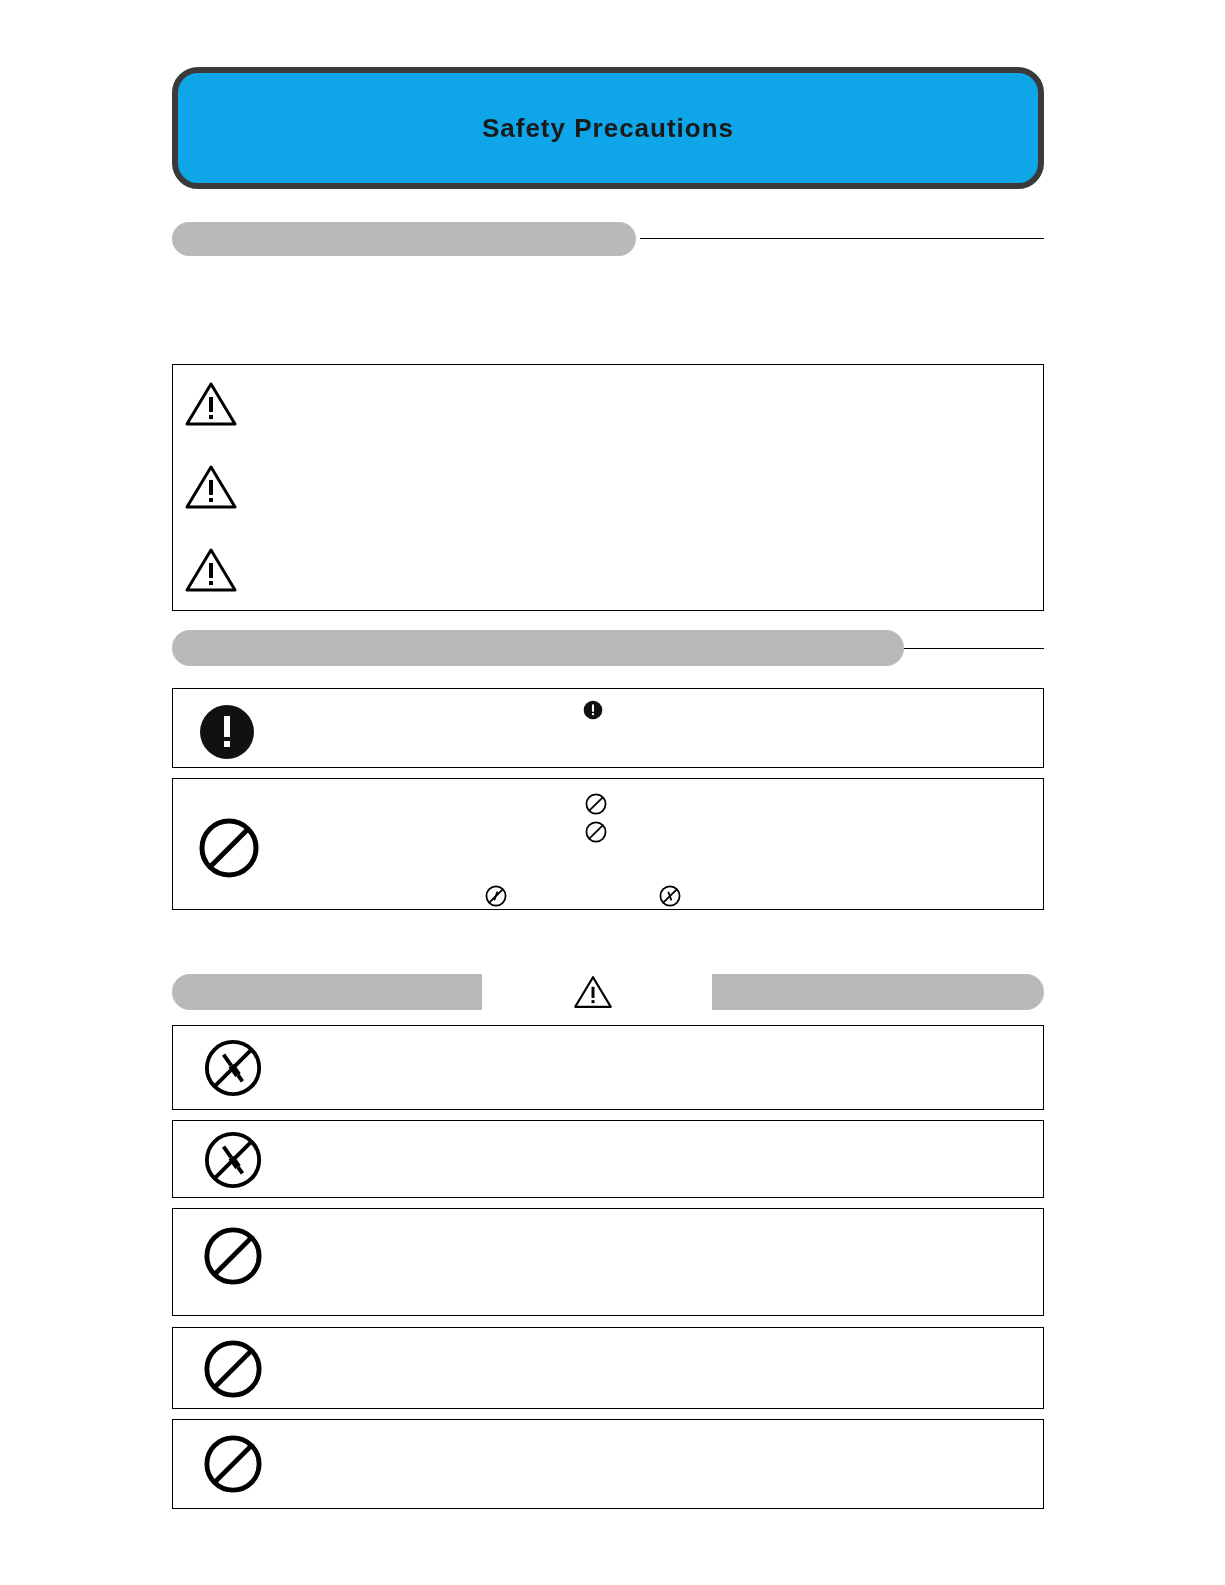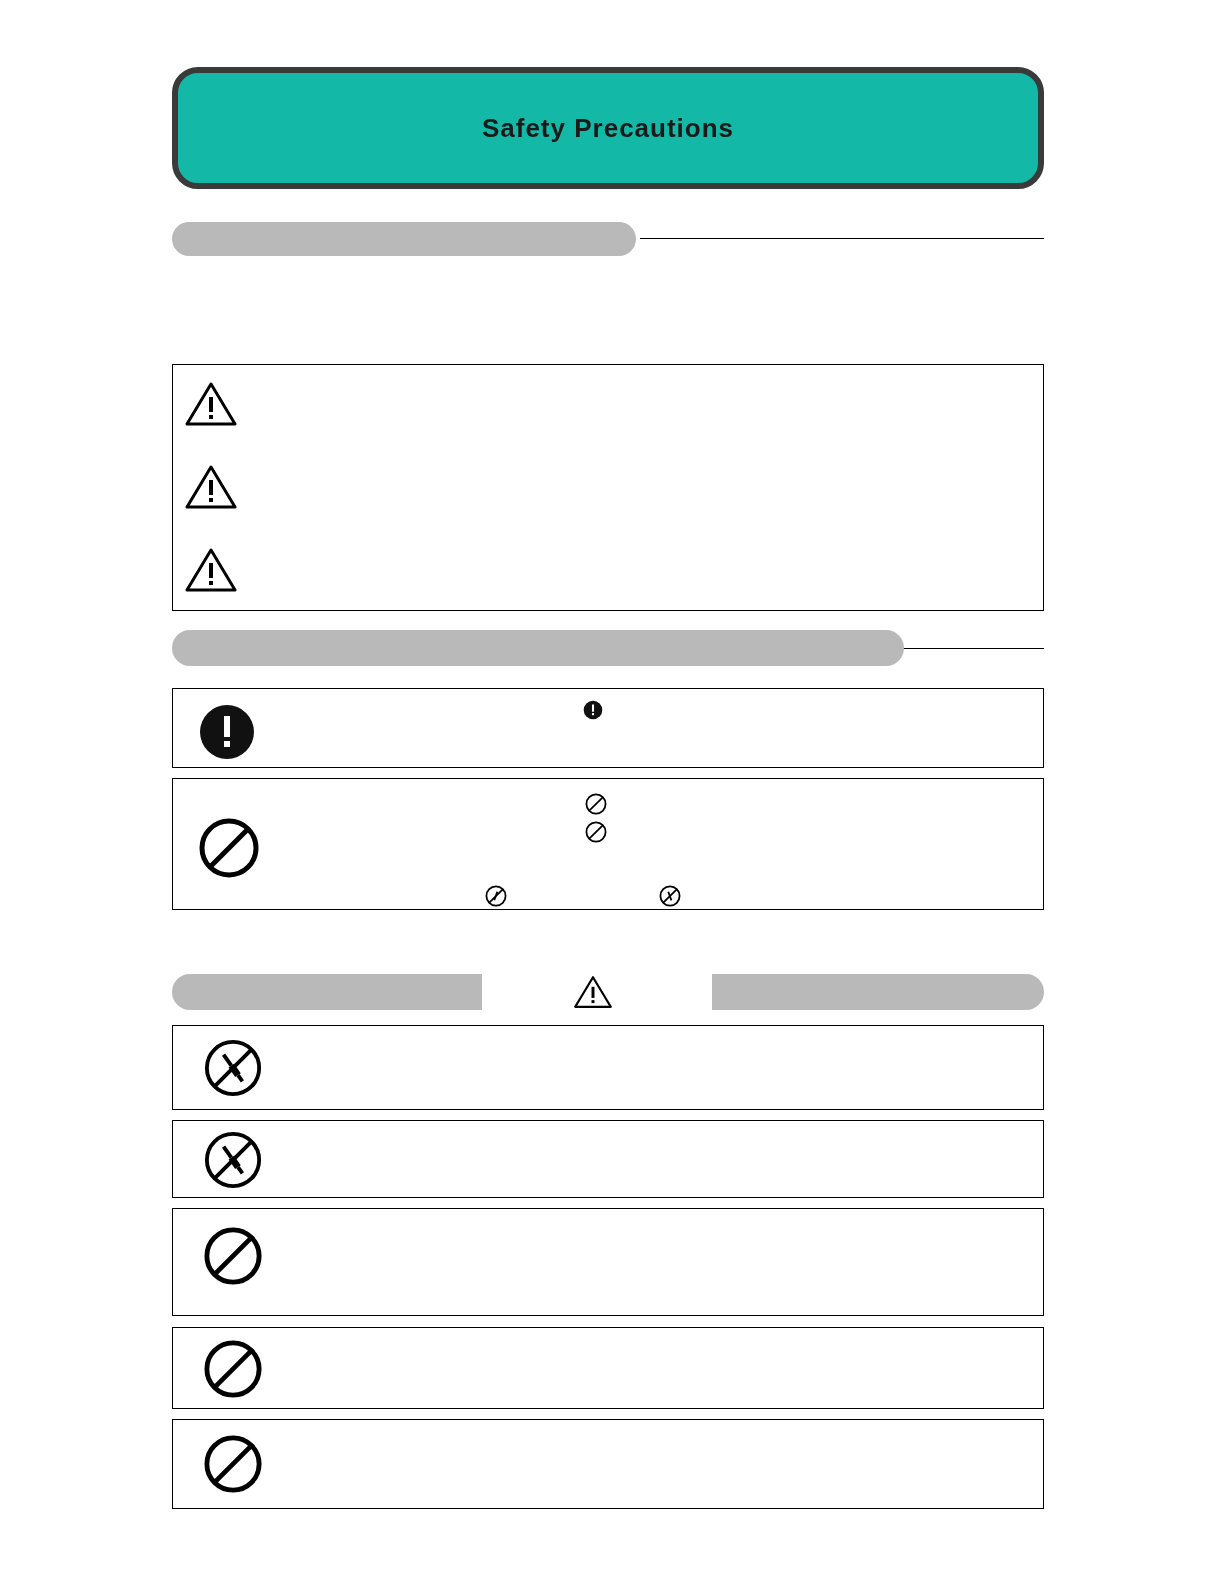--- a/index.html
+++ b/index.html
@@ -19,21 +19,21 @@
   
   .title-banner {
     position: absolute;
     left: 172px;
     top: 67px;
     width: 872px;
     height: 122px;
     box-sizing: border-box;
     border: 6px solid #3a3a3a;
     border-radius: 26px;
-    background: #14b8a6;
+    background: #0ea5e9;
   }
   .title-banner-text {
     position: absolute;
     left: 0; right: 0; top: 50%;
     transform: translateY(-50%);
     text-align: center;
     font-size: 26px;
     font-weight: bold;
     color: #1a1a1a;
     letter-spacing: 1px;

